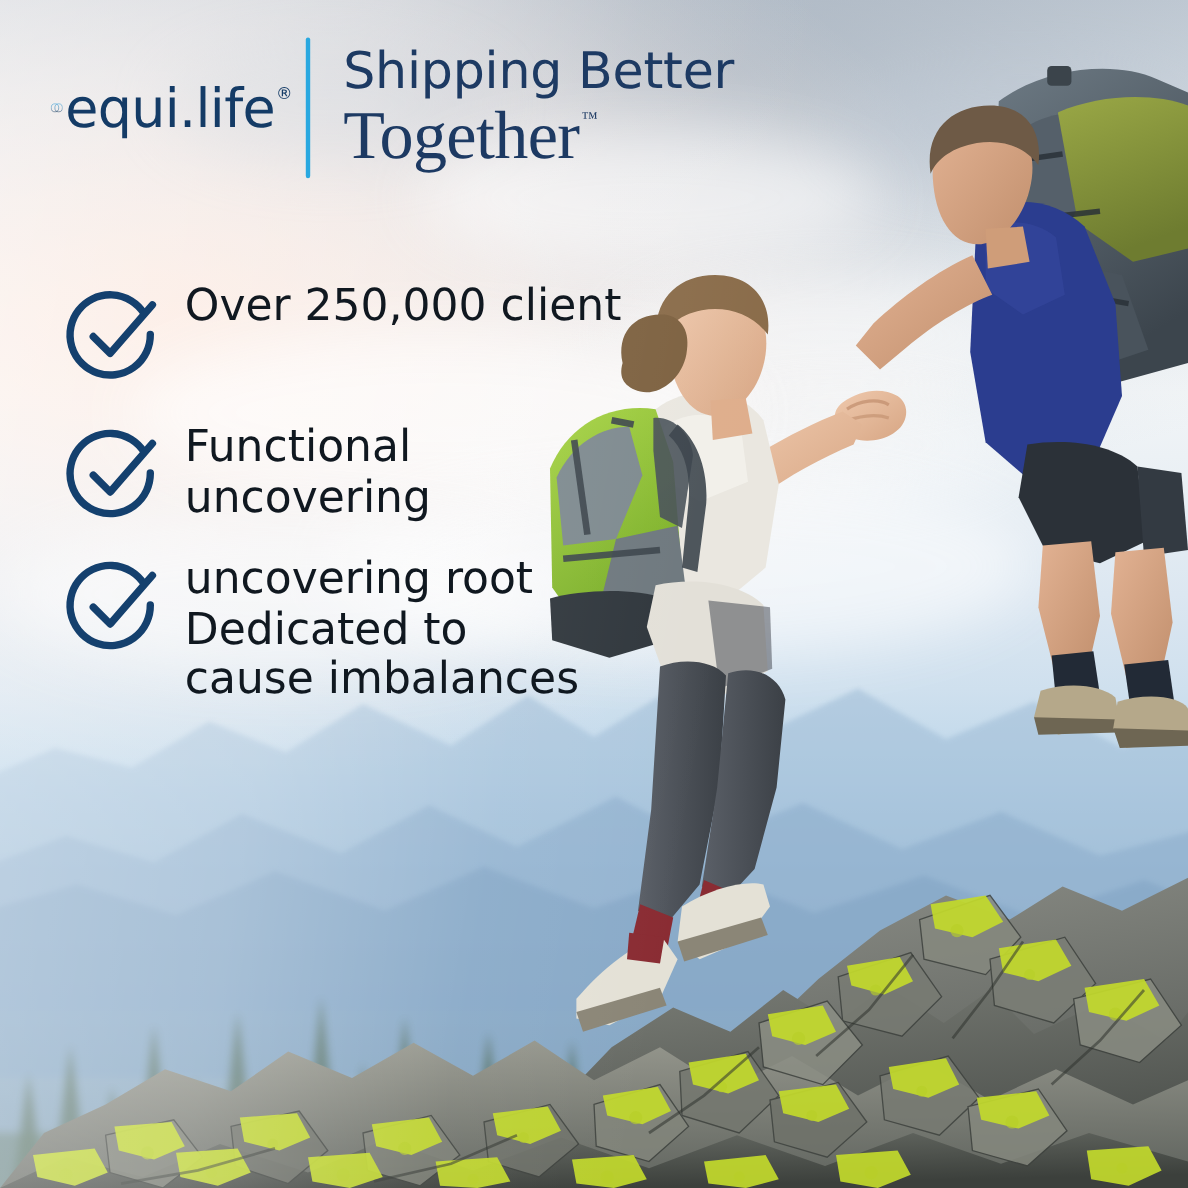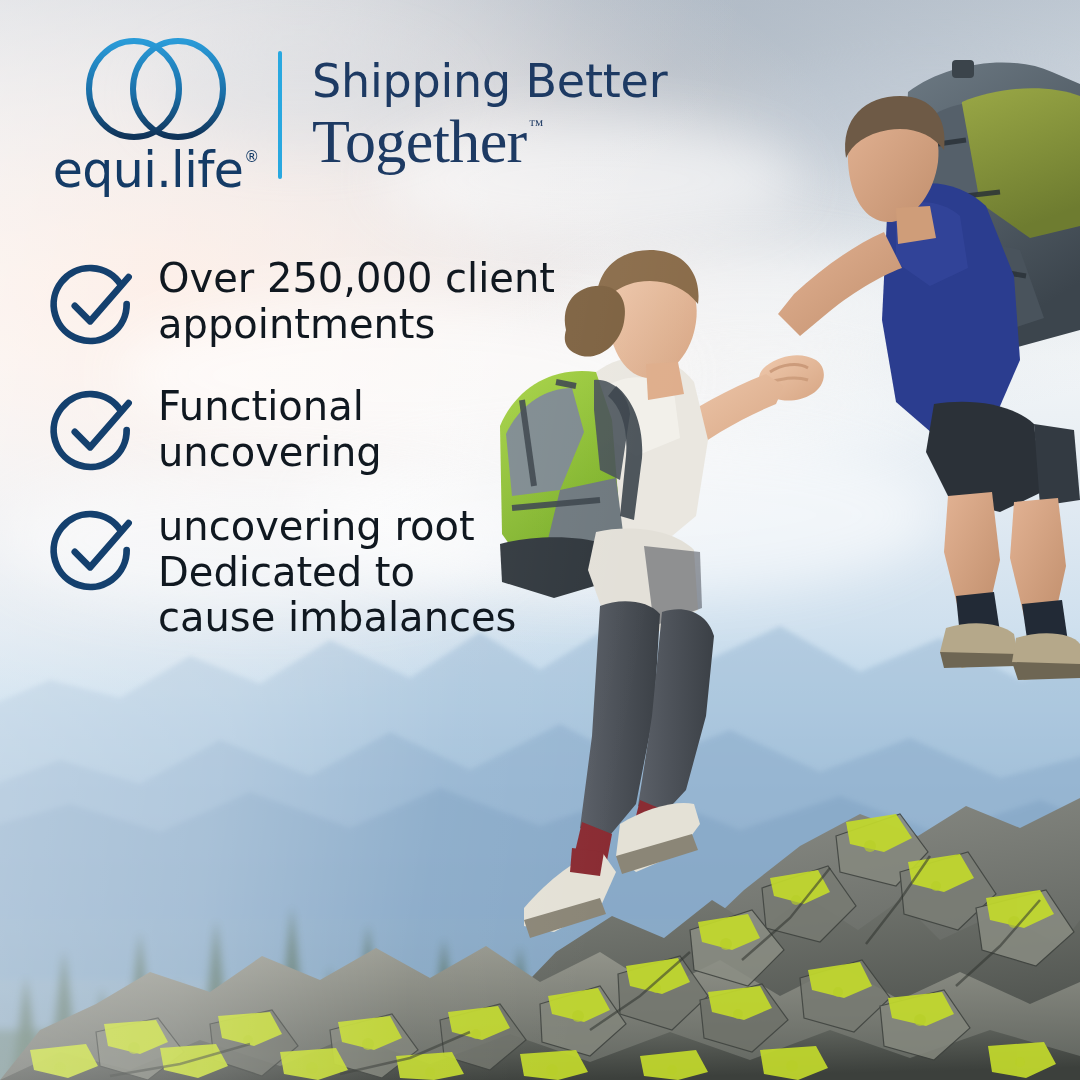--- a/index.html
+++ b/index.html
@@ -121,21 +121,21 @@
     position: absolute;
     left: 46px;
     top: 34px;
     display: flex;
     align-items: center;
     gap: 0;
   }
   .logo-block {
     width: 220px;
     display: flex;
-    flex-direction: column;
+    flex-direction: row;
     align-items: center;
     gap: 2px;
   }
   .logo-rings { width: 148px; height: 110px; display: block; }
   .wordmark {
     display: flex;
     align-items: flex-start;
     line-height: 1;
   }
   .wordmark-text {
@@ -180,21 +180,21 @@
   }
   .tag-tm {
     font-size: 15px;
     margin-top: 8px;
     margin-left: 2px;
   }
 
   
   .bullets {
     position: absolute;
-    left: 46px;
+    left: 56px;
     top: 250px;
     width: 560px;
   }
   .bullet {
     display: flex;
     align-items: flex-start;
     margin-bottom: 26px;
   }
   .check-icon {
     flex: 0 0 auto;
@@ -534,21 +534,20 @@
 
     <div class="bullet b1">
       <span class="check-icon">
         <svg viewBox="0 0 100 100">
           <path d="M78,30 A38,38 0 1 0 84,50" fill="none" stroke="#14406e" stroke-width="7" stroke-linecap="round"></path>
           <path d="M30,52 L46,68 L86,22" fill="none" stroke="#14406e" stroke-width="7" stroke-linecap="round" stroke-linejoin="round"></path>
         </svg>
       </span>
       <div class="bullet-text">
         <span class="ln">Over 250,000 client</span>
-        <span class="ln">appointments</span>
       </div>
     </div>
 
     <div class="bullet b2">
       <span class="check-icon">
         <svg viewBox="0 0 100 100">
           <path d="M78,30 A38,38 0 1 0 84,50" fill="none" stroke="#14406e" stroke-width="7" stroke-linecap="round"></path>
           <path d="M30,52 L46,68 L86,22" fill="none" stroke="#14406e" stroke-width="7" stroke-linecap="round" stroke-linejoin="round"></path>
         </svg>
       </span>

